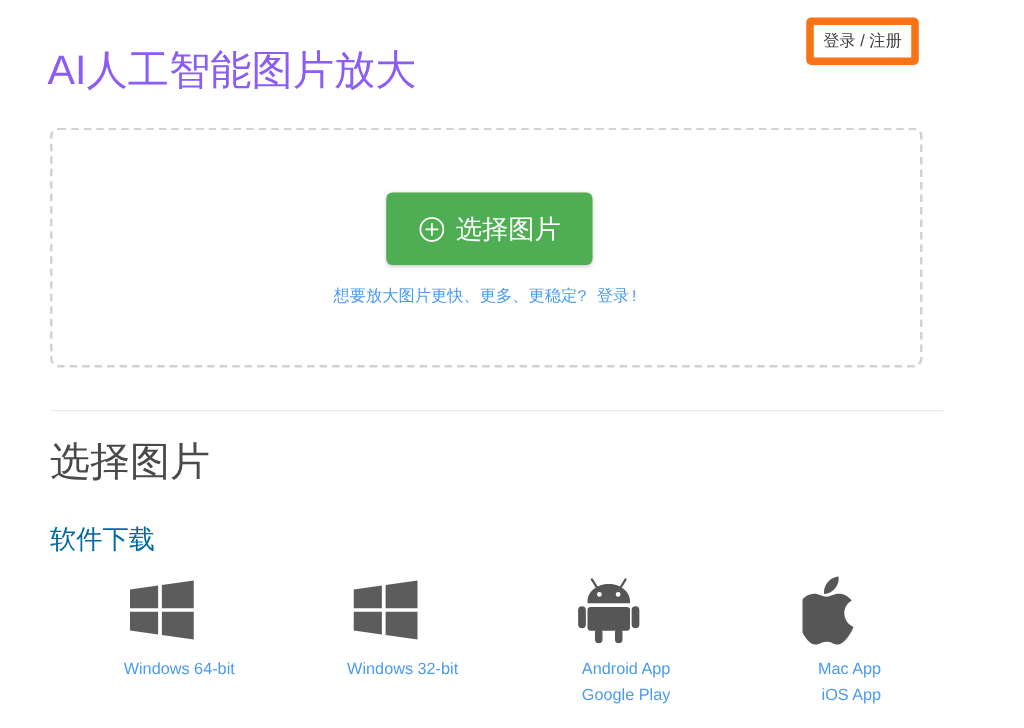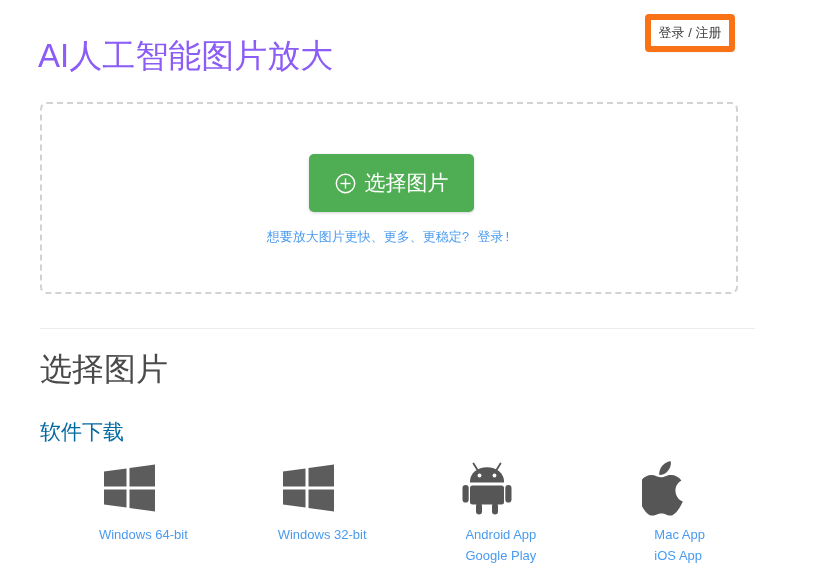--- a/index.html
+++ b/index.html
@@ -162,21 +162,21 @@
   .download-icon {
     height: 56px;
     display: flex;
     align-items: center;
     justify-content: center;
   }
   .download-links {
     margin-top: 11px;
     display: flex;
     flex-direction: column;
-    align-items: flex-start;
+    align-items: flex-end;
     gap: 6px;
     margin-left: 28px;
   }
   .download-link {
     font-size: 13px;
     color: #4a9bf0;
     text-decoration: none;
     white-space: nowrap;
     cursor: pointer;
   }

